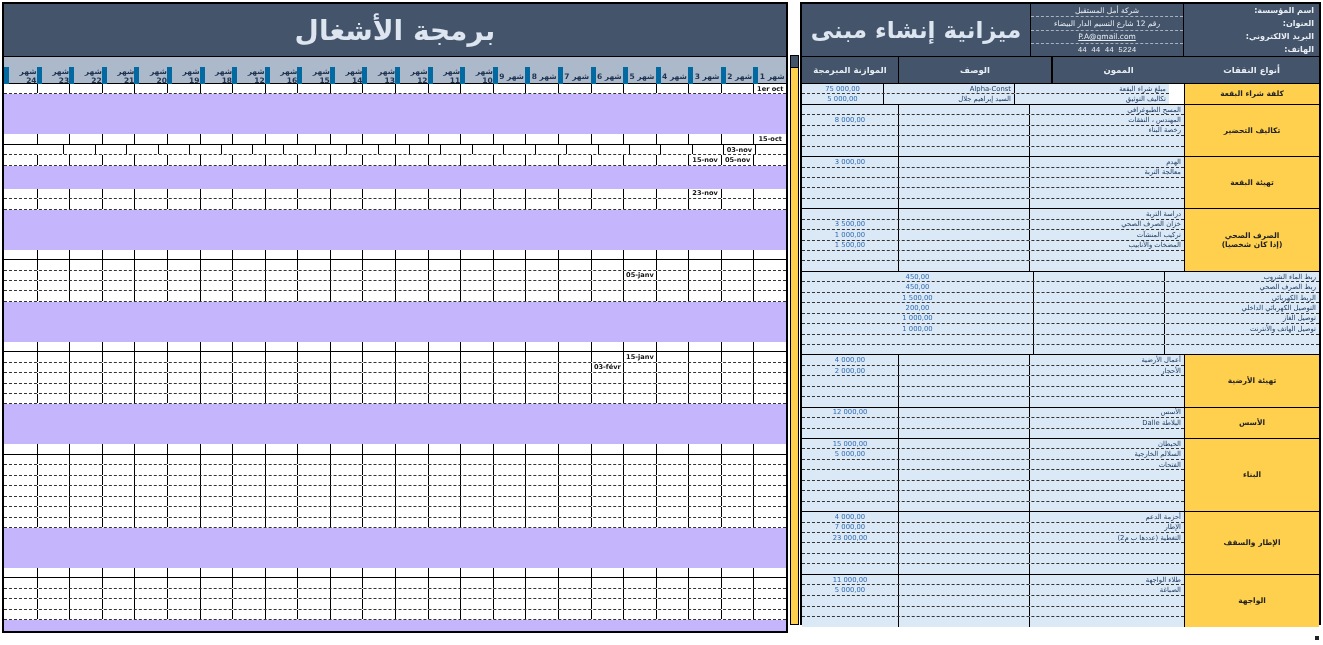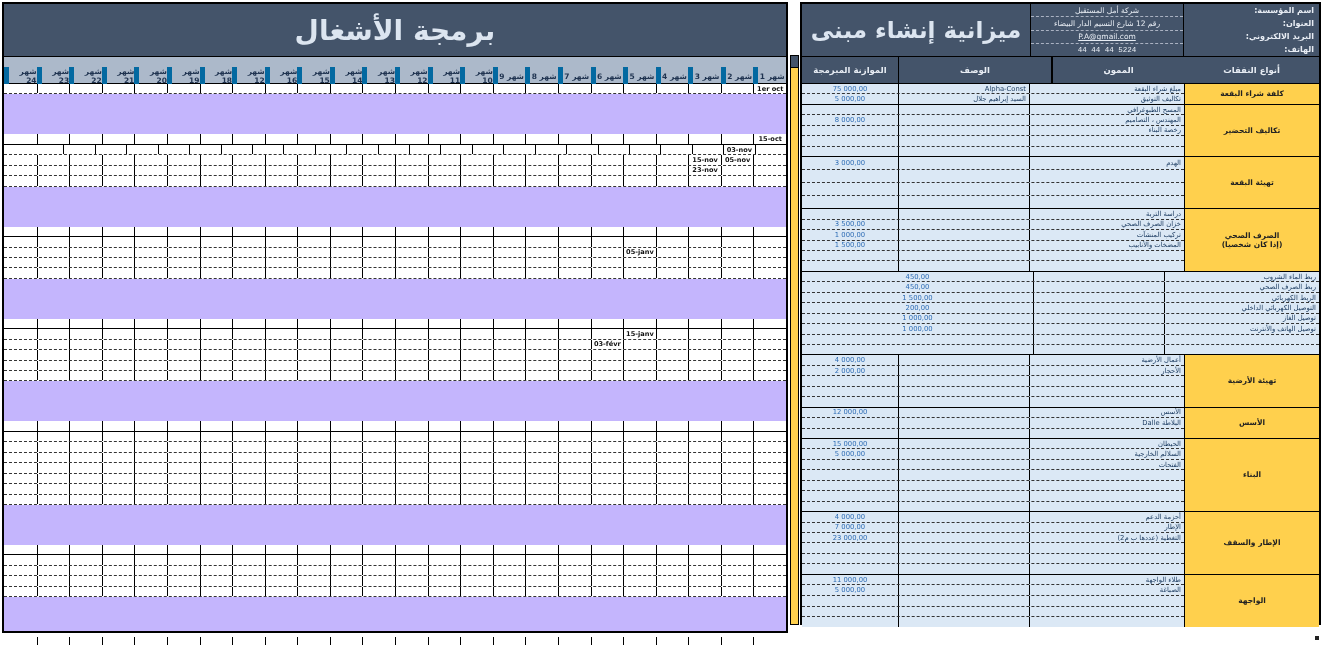--- a/index.html
+++ b/index.html
@@ -202,21 +202,21 @@
           <div class="gcell"></div>
           <div class="gcell"></div>
           <div class="gcell"></div>
           <div class="gcell"></div>
           <div class="gcell"></div>
           <div class="gcell"></div>
           <div class="gcell"></div>
           <div class="gcell"></div>
           <div class="gcell"></div>
         </div>
-        <div class="grow" style="height: 10.4423px;">
+        <div class="grow" style="height: 10.4423px; margin-top: 23px;">
           <div class="gcell"></div>
           <div class="gcell"></div>
           <div class="gcell">
             <span class="mslabel">23-nov</span>
           </div>
           <div class="gcell"></div>
           <div class="gcell"></div>
           <div class="gcell"></div>
           <div class="gcell"></div>
           <div class="gcell"></div>
@@ -1514,21 +1514,21 @@
       </div>
       <div id="budget-title">ميزانية إنشاء مبنى</div>
     </div>
     <div id="bheader">
       <div class="bh c0">أنواع النفقات</div>
       <div class="bh c2">الممون</div>
       <div class="bh c1">الوصف</div>
       <div class="bh c3">الموازنة المبرمجة</div>
     </div>
     <div id="bgroups">
-        <div class="bgroup" style="height: 20.8846px;">
+        <div class="bgroup" style="height: 20.8846px; gap: 15px;">
           <div class="bcat">كلفة شراء البقعة</div>
           <div class="brows">
             <div class="brow">
               <div class="bdesc">مبلغ شراء البقعة</div>
               <div class="bsup">Alpha-Const</div>
               <div class="bval">75 000,00</div>
             </div>
             <div class="brow">
               <div class="bdesc">تكاليف التوثيق</div>
               <div class="bsup">السيد إبراهيم جلال</div>
@@ -1538,21 +1538,21 @@
         </div>
         <div class="bgroup" style="height: 52.2115px;">
           <div class="bcat">تكاليف التحضير</div>
           <div class="brows">
             <div class="brow">
               <div class="bdesc">المسح الطبوغرافي</div>
               <div class="bsup"></div>
               <div class="bval"></div>
             </div>
             <div class="brow">
-              <div class="bdesc">المهندس ، التصاميم</div>
+              <div class="bdesc">المهندس ، النفقات</div>
               <div class="bsup"></div>
               <div class="bval">8 000,00</div>
             </div>
             <div class="brow">
               <div class="bdesc">رخصة البناء</div>
               <div class="bsup"></div>
               <div class="bval"></div>
             </div>
             <div class="brow">
               <div class="bdesc"></div>
@@ -1566,20 +1566,25 @@
             </div>
           </div>
         </div>
         <div class="bgroup" style="height: 52.2115px;">
           <div class="bcat">تهيئة البقعة</div>
           <div class="brows">
             <div class="brow">
               <div class="bdesc">الهدم</div>
               <div class="bsup"></div>
               <div class="bval">3 000,00</div>
+            </div>
+            <div class="brow">
+              <div class="bdesc">معالجة التربة</div>
+              <div class="bsup"></div>
+              <div class="bval"></div>
             </div>
             <div class="brow">
               <div class="bdesc"></div>
               <div class="bsup"></div>
               <div class="bval"></div>
             </div>
             <div class="brow">
               <div class="bdesc"></div>
               <div class="bsup"></div>
               <div class="bval"></div>

